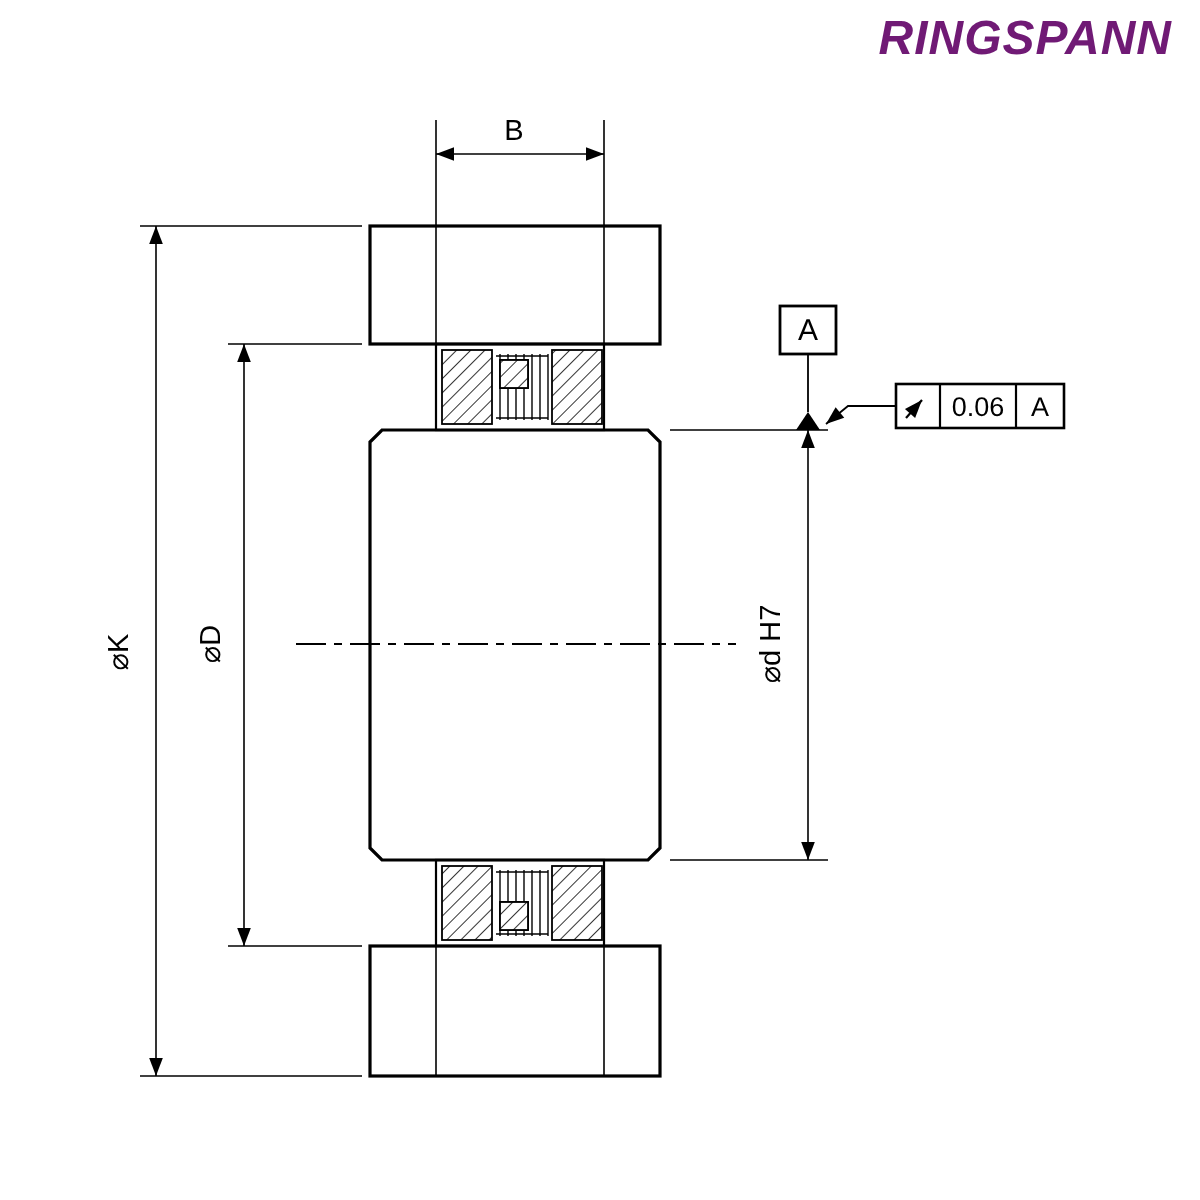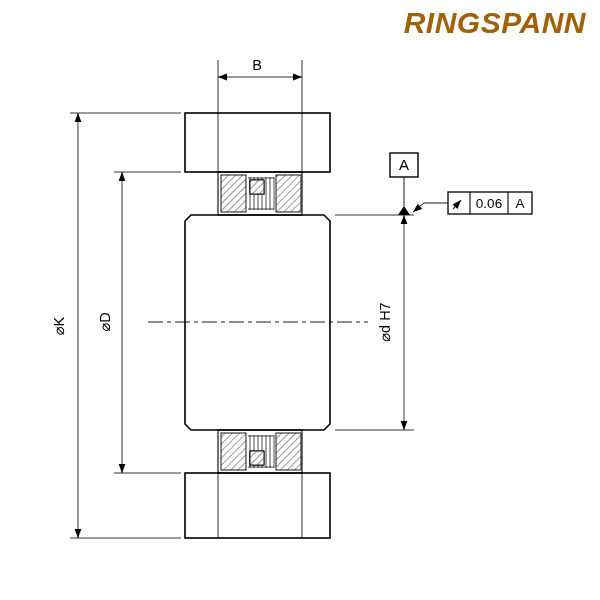--- a/index.html
+++ b/index.html
@@ -7,25 +7,25 @@
   body {
     position: relative;
     background: #ffffff;
     font-family: "Liberation Sans", sans-serif;
     overflow: hidden;
   }
   .logo {
     position: absolute;
     top: 6px;
     right: 14px;
-    font-size: 30px;
+    font-size: 24px;
     font-weight: bold;
     font-style: italic;
     letter-spacing: 0.5px;
-    color: #a16207;
+    color: #701a75;
     white-space: nowrap;
   }
   svg.canvas { position: absolute; left: 0; top: 0; }
   svg text { font-family: "Liberation Sans", sans-serif; fill: #000; }
 </style>
 </head>
 <body>
 
 <div class="logo">RINGSPANN</div>
 

